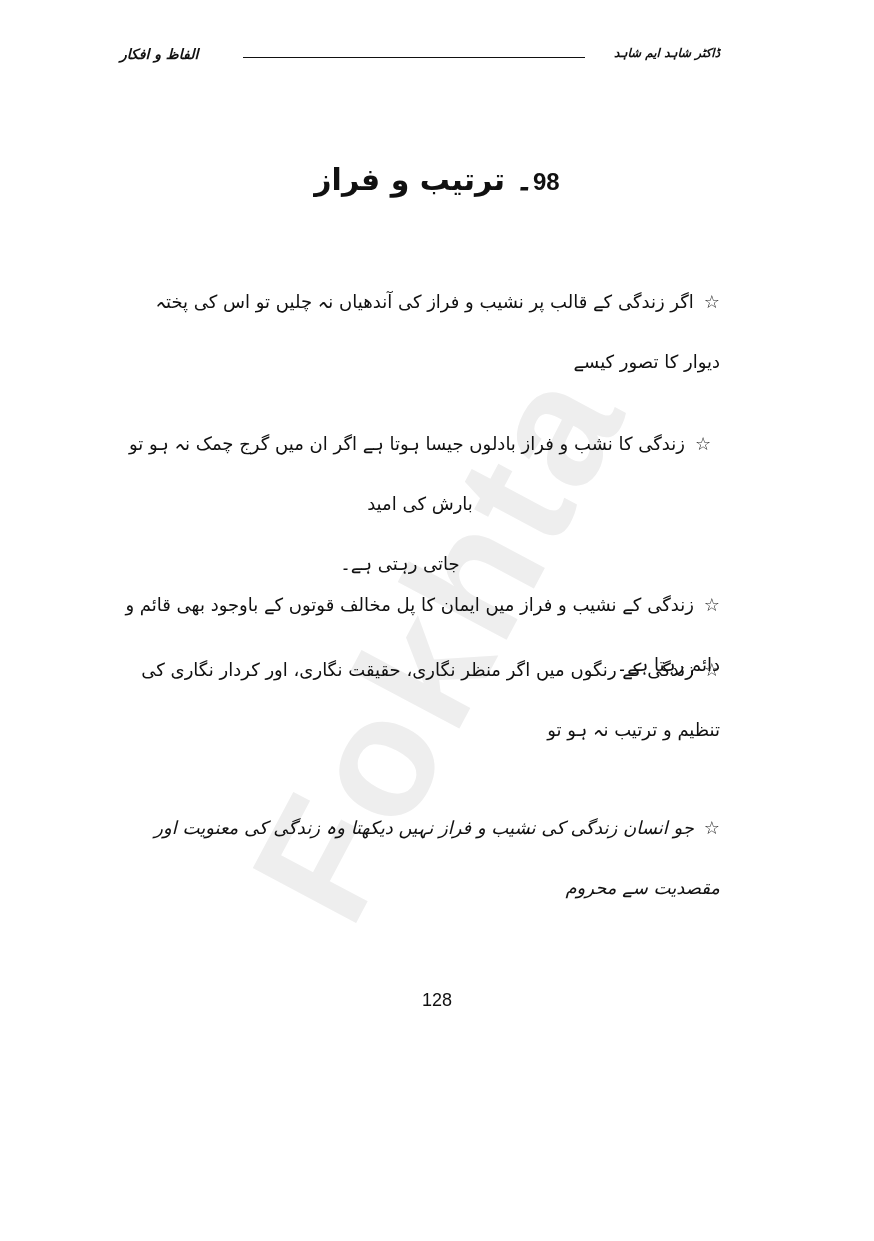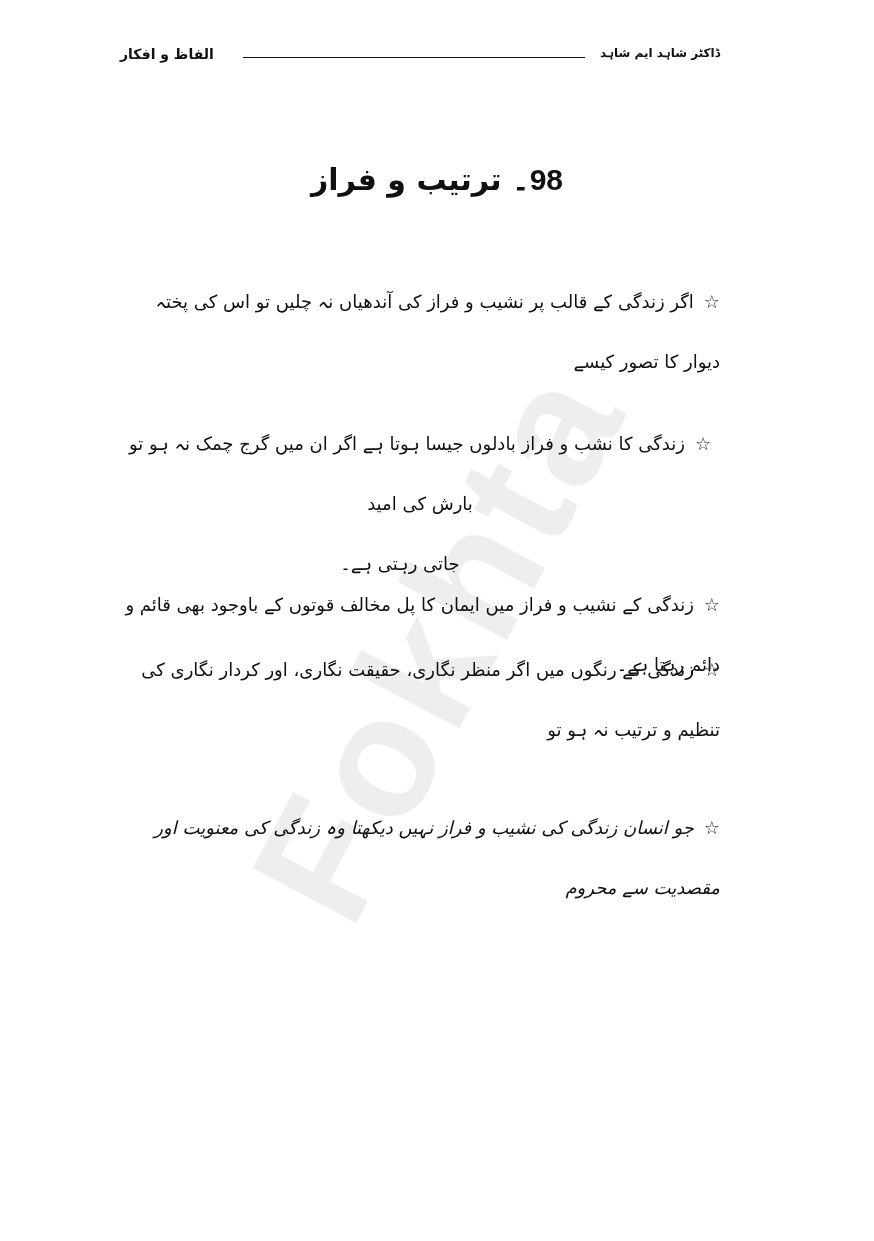--- a/index.html
+++ b/index.html
@@ -38,20 +38,21 @@
       z-index: 0;
       user-select: none;
     }
     .header {
       position: absolute;
       top: 42px;
       left: 120px;
       width: 600px;
       height: 30px;
       z-index: 1;
+      font-style: italic;
     }
     .header-left {
       position: absolute;
       left: 0;
       top: 4px;
       font-family: "DejaVu Sans", sans-serif;
       font-size: 14px;
       font-weight: bold;
       direction: rtl;
     }
@@ -79,21 +80,21 @@
       width: 874px;
       text-align: center;
       direction: rtl;
       font-family: "DejaVu Sans", sans-serif;
       font-weight: bold;
       font-size: 30px;
       z-index: 1;
     }
     .title .num {
       font-family: "Liberation Sans", sans-serif;
-      font-size: 30px;
+      font-size: 24px;
     }
     .items {
       position: absolute;
       top: 272px;
       left: 120px;
       width: 600px;
       direction: rtl;
       z-index: 1;
     }
     .item {
@@ -163,14 +164,15 @@
     <div class="item" style="top:368px;">
       <span class="star">☆</span><span>زندگی کے رنگوں میں اگر منظر نگاری، حقیقت نگاری، اور کردار نگاری کی تنظیم و ترتیب نہ ہو تو</span>
     </div>
 
     <div class="item" style="top:526px;font-style:italic;">
       <span class="star">☆</span><span>جو انسان زندگی کی نشیب و فراز نہیں دیکھتا وہ زندگی کی معنویت اور مقصدیت سے محروم</span>
     </div>
 
   </div>
 
+  <div class="page-number">128</div>
 
 </div>
 
 </body></html>

